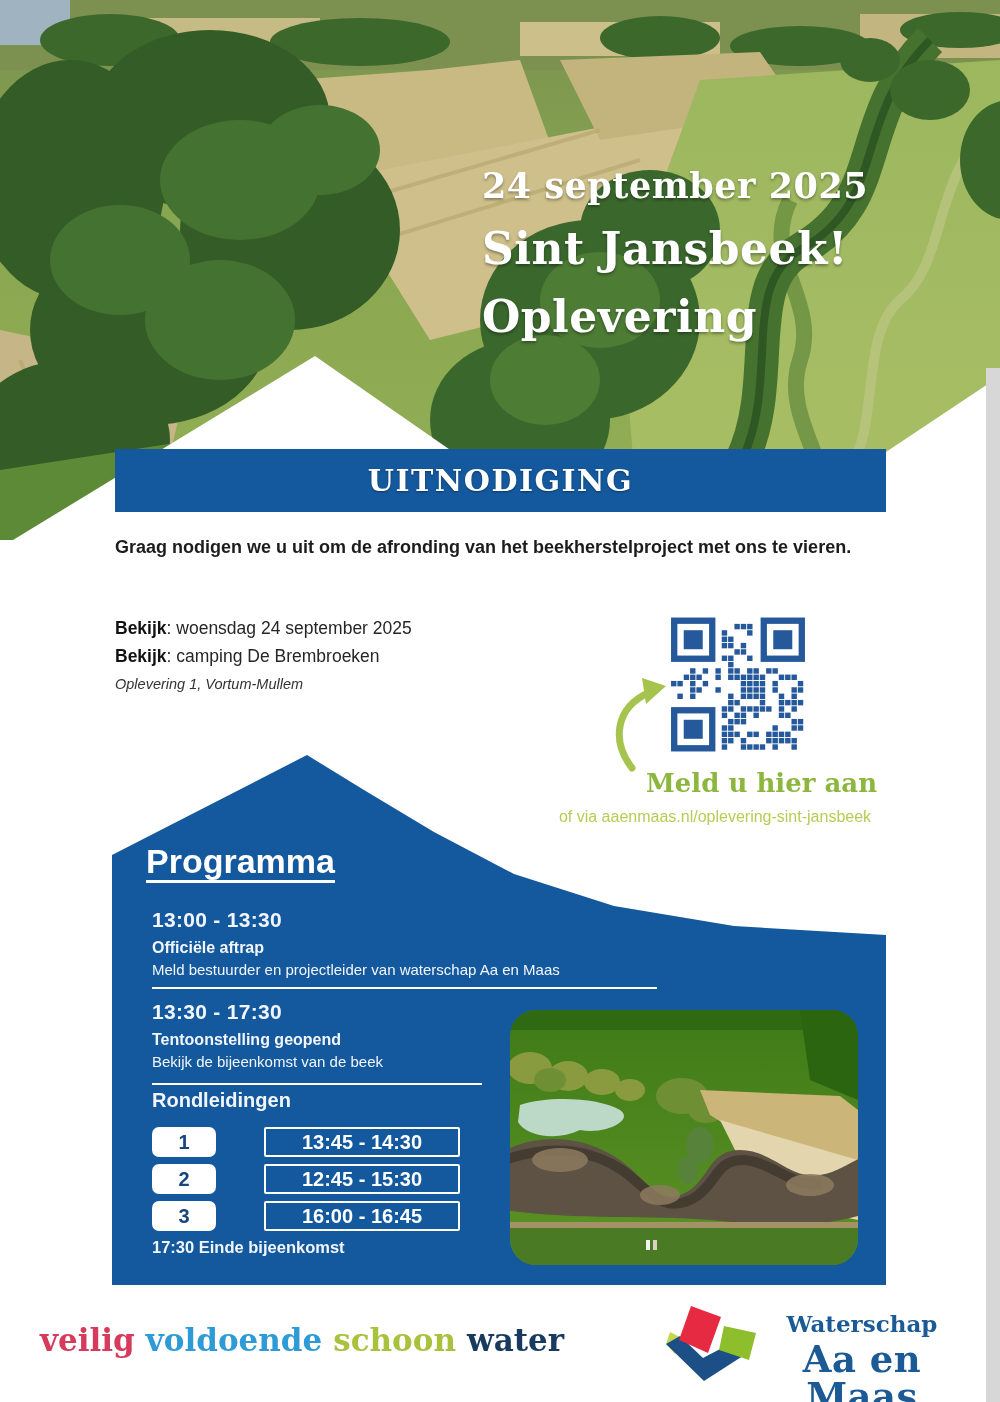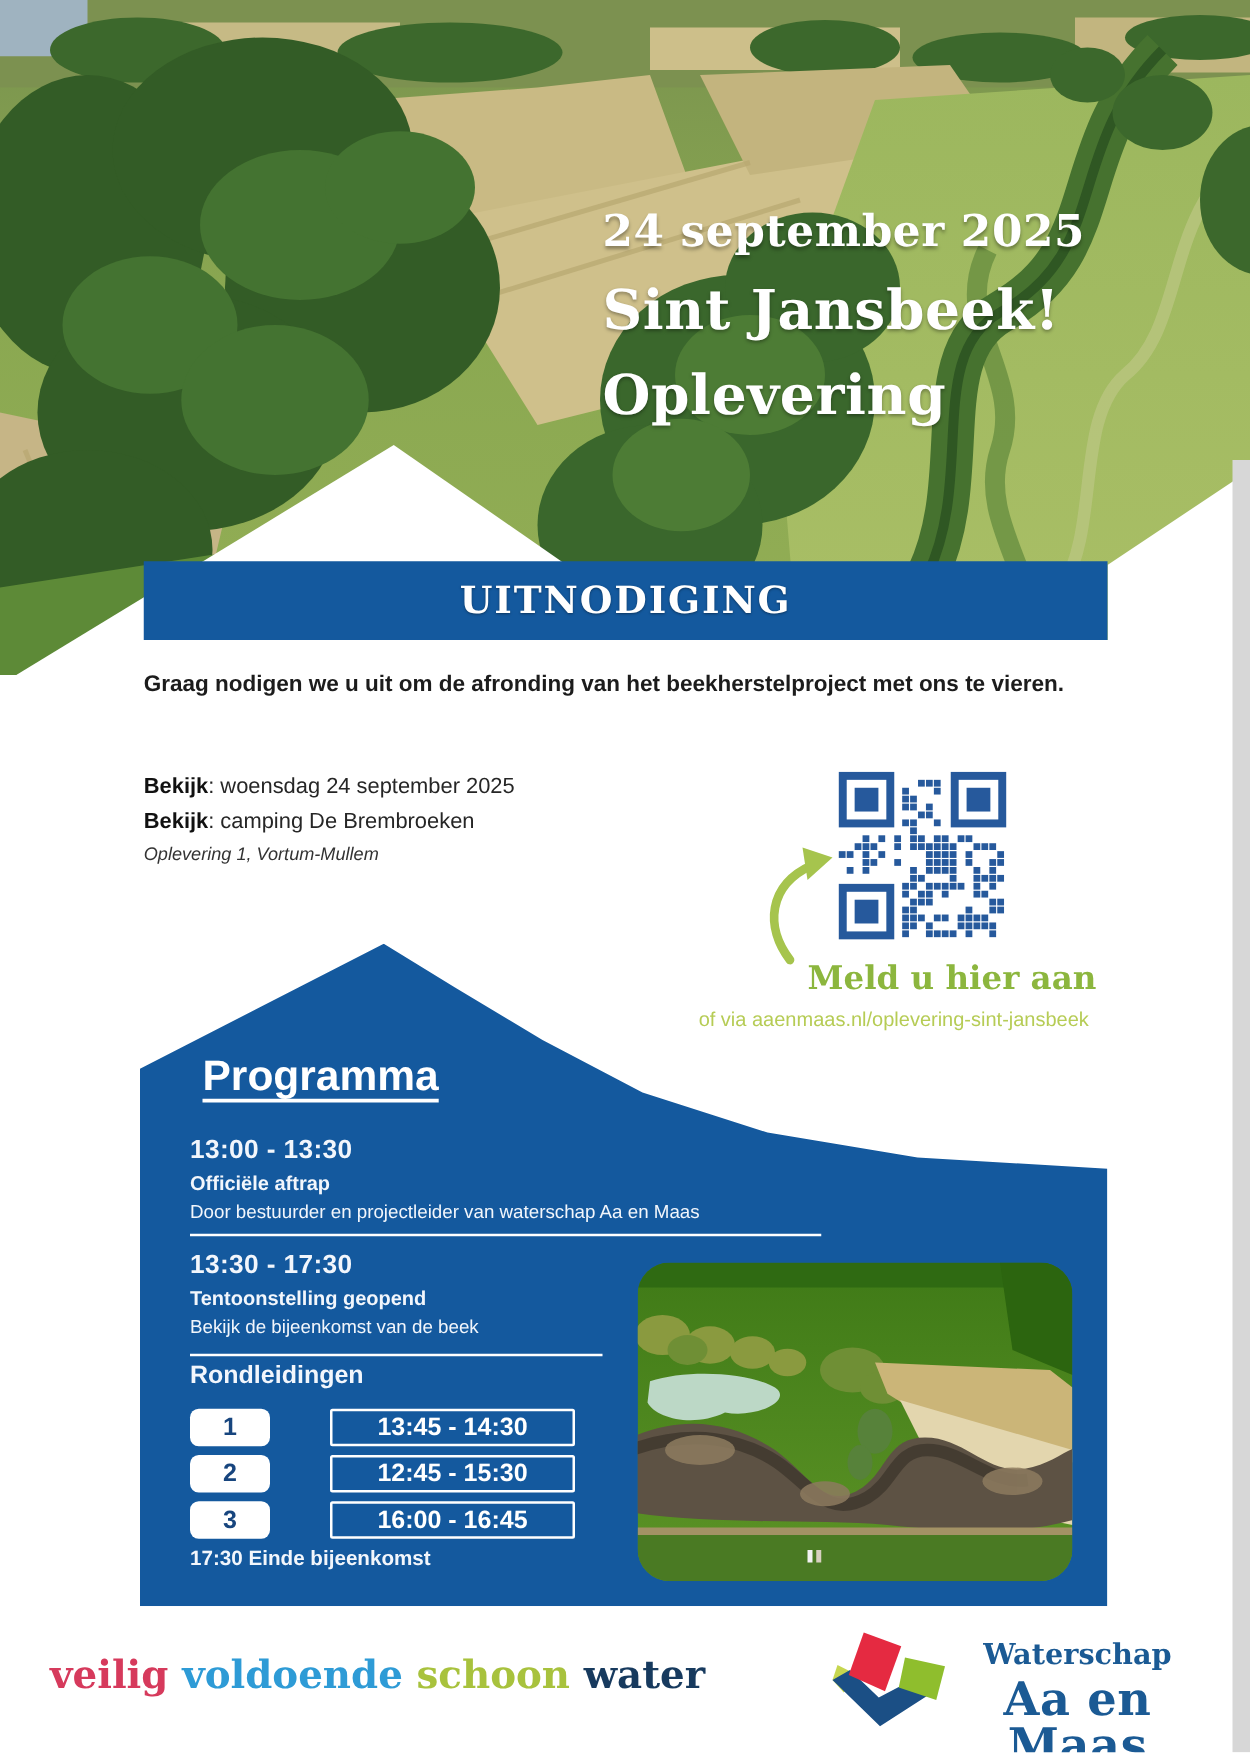--- a/index.html
+++ b/index.html
@@ -42,21 +42,21 @@
   .meld{position:absolute;left:646px;top:768px;font-family:"DejaVu Serif","Liberation Serif",serif;
         font-weight:bold;font-size:26px;color:#8CB63E;}
   .via{position:absolute;left:430px;top:808px;width:570px;text-align:center;
        font-size:16px;color:#B6CC55;}
 
   
   .panel{position:absolute;left:112px;top:750px;width:774px;height:535px;background:#14599E;
          clip-path:polygon(0 105px,195px 5px,252px 40px,322px 82px,402px 124px,502px 156px,
                            622px 176px,774px 185px,774px 535px,0 535px);
          color:#f2f6fc;}
-  .prog-head{position:absolute;left:50px;top:92px;font-size:34px;font-weight:bold;color:#fff;
+  .prog-head{position:absolute;left:34px;top:92px;font-size:34px;font-weight:bold;color:#fff;
              text-decoration:underline;text-underline-offset:7px;text-decoration-thickness:3px;}
   .p-item{position:absolute;left:40px;}
   .p-time{font-size:21px;font-weight:bold;letter-spacing:.3px;}
   .p-title{font-size:16px;font-weight:bold;margin-top:7px;}
   .p-desc{font-size:15px;margin-top:4px;}
   .sep{position:absolute;left:40px;height:0;border-top:2px solid #ffffff;}
   .tours-head{position:absolute;left:40px;top:339px;font-size:20px;font-weight:bold;}
   .tour-row{position:absolute;left:40px;height:30px;}
   .num-box{position:absolute;left:0;top:0;width:64px;height:30px;background:#ffffff;border-radius:7px;
            color:#17457E;font-size:20px;font-weight:bold;display:flex;align-items:center;justify-content:center;}
@@ -336,21 +336,21 @@
   </div>
   <div class="meld">Meld u hier aan</div>
   <div class="via">of via aaenmaas.nl/oplevering-sint-jansbeek</div>
 
   <div class="panel">
     <div class="prog-head">Programma</div>
 
     <div class="p-item" style="top:158px;">
       <div class="p-time">13:00 - 13:30</div>
       <div class="p-title">Officiële aftrap</div>
-      <div class="p-desc">Door bestuurder en projectleider van waterschap Aa en Maas</div>
+      <div class="p-desc">Meld bestuurder en projectleider van waterschap Aa en Maas</div>
     </div>
     <div class="sep" style="top:237px;width:505px;"></div>
 
     <div class="p-item" style="top:250px;">
       <div class="p-time">13:30 - 17:30</div>
       <div class="p-title">Tentoonstelling geopend</div>
       <div class="p-desc">Bekijk de bijeenkomst van de beek</div>
     </div>
     <div class="sep" style="top:333px;width:330px;"></div>
 

